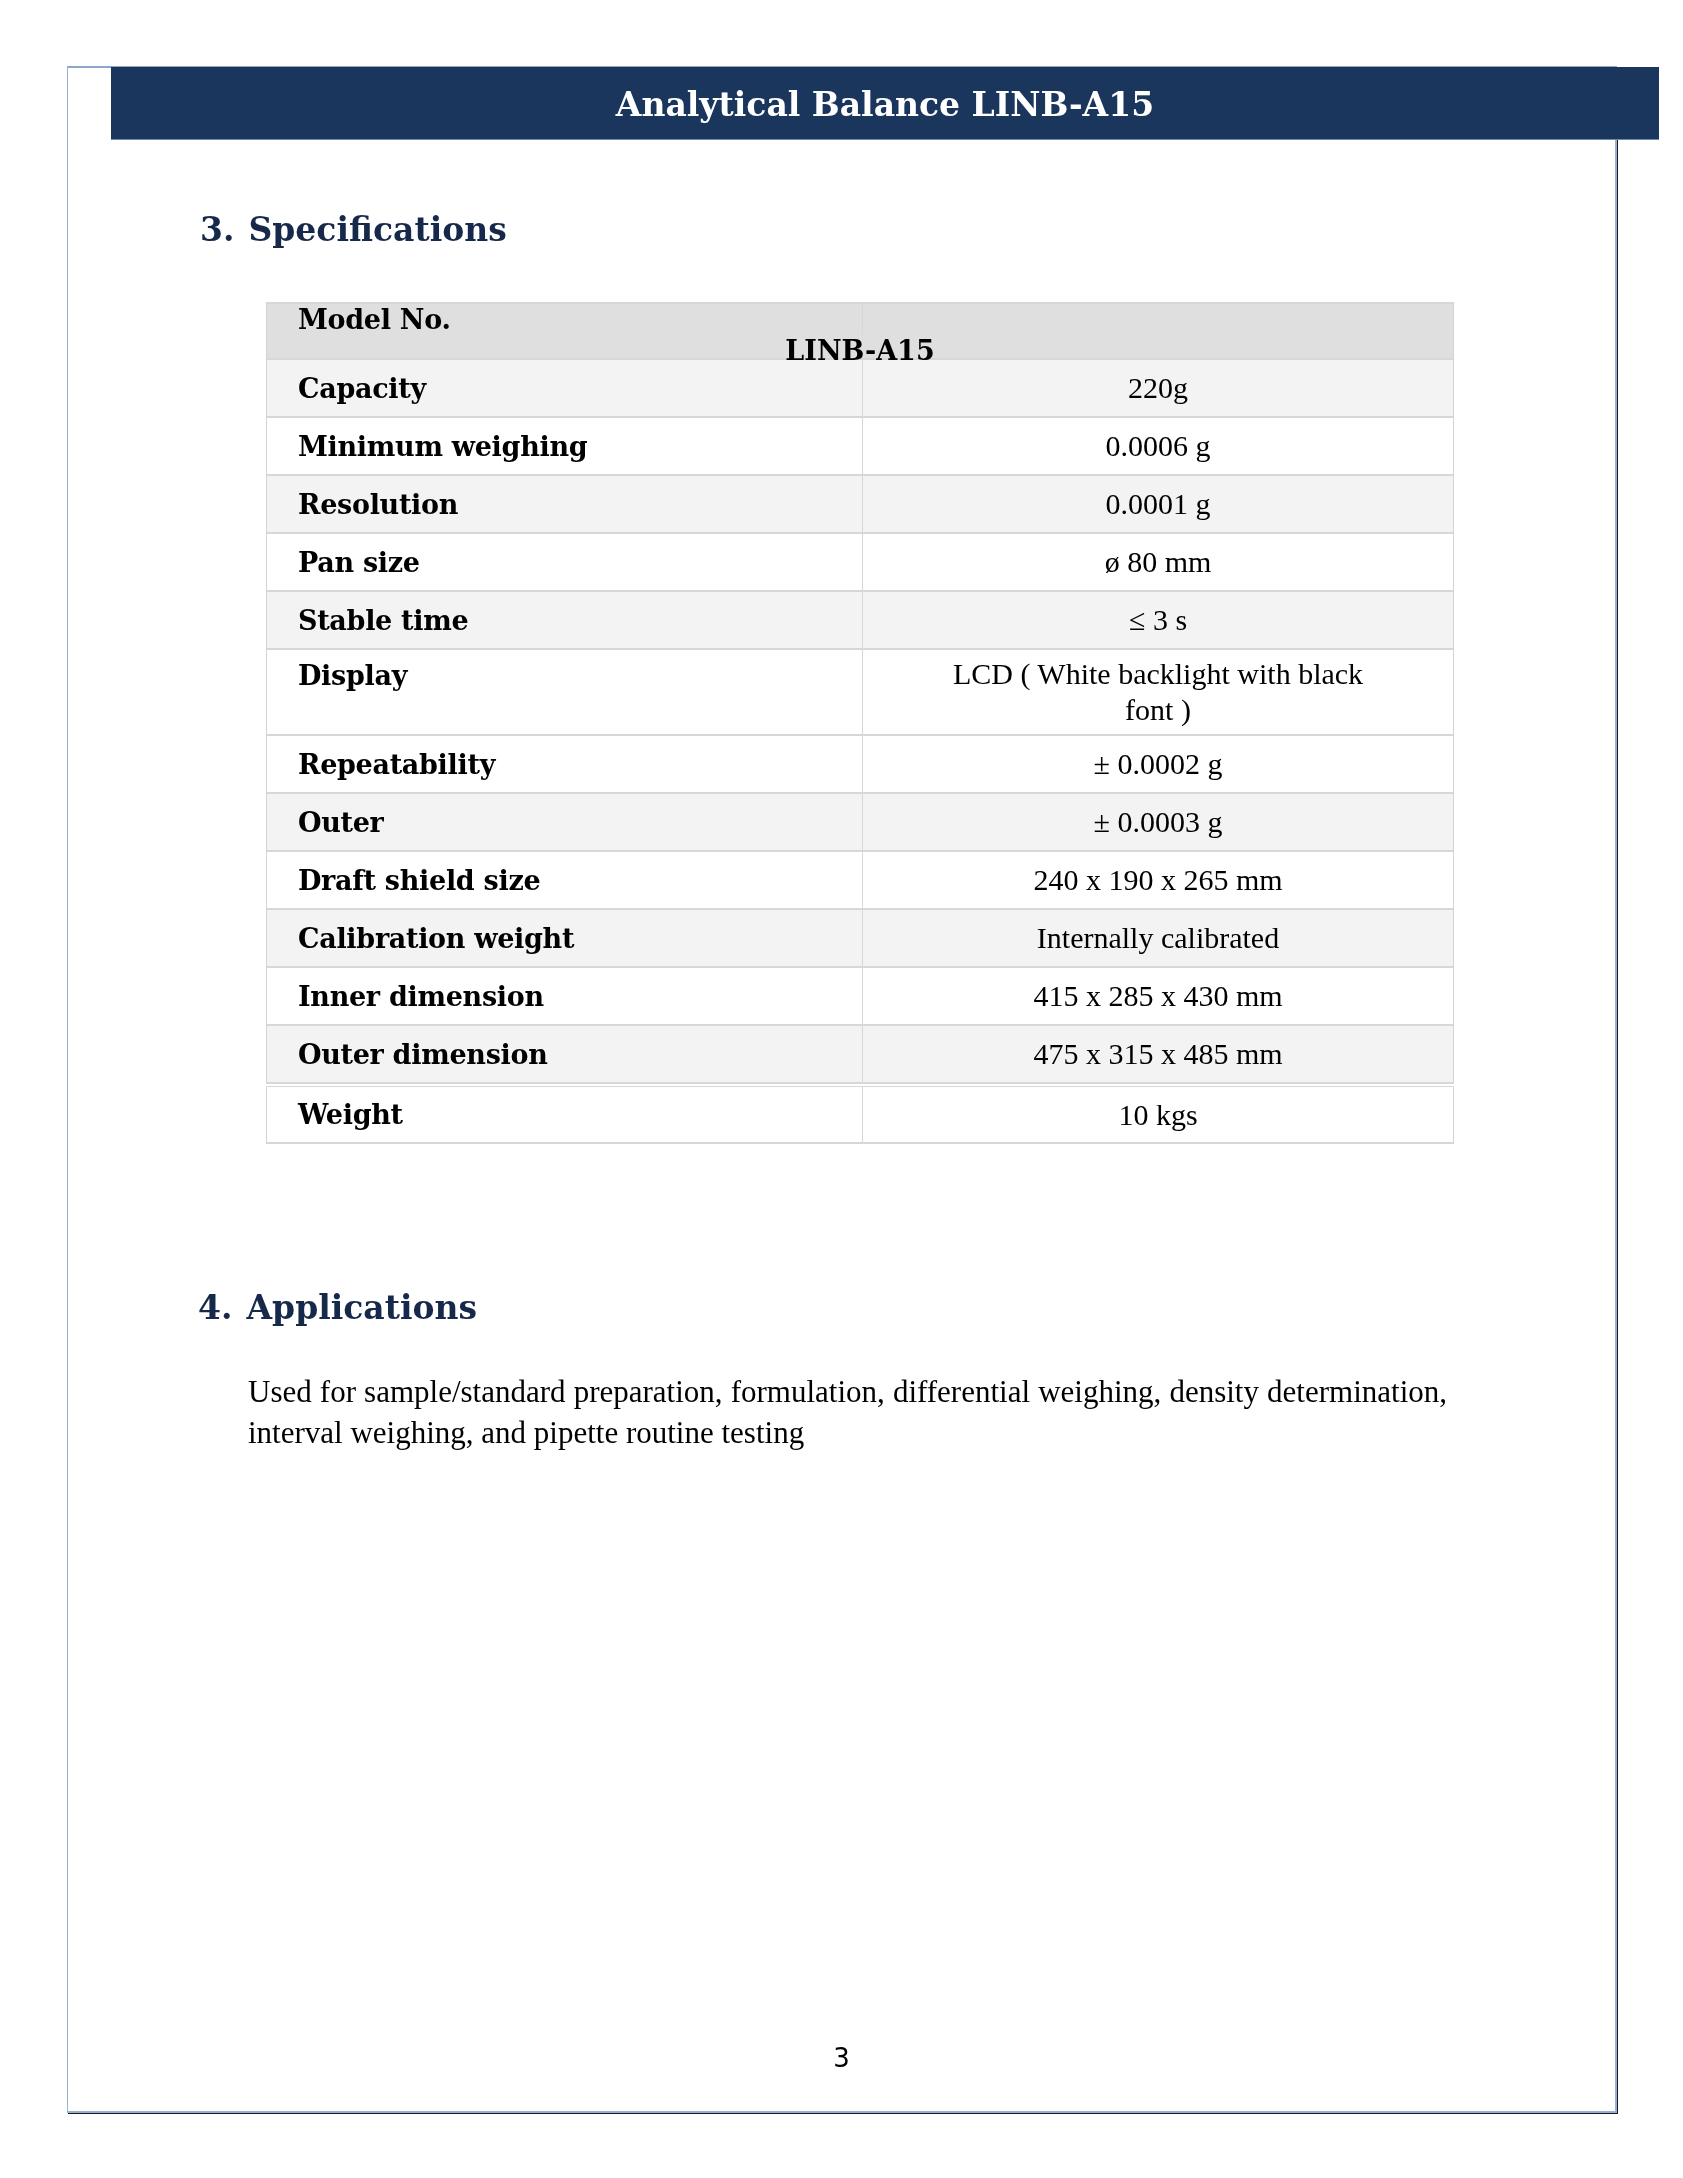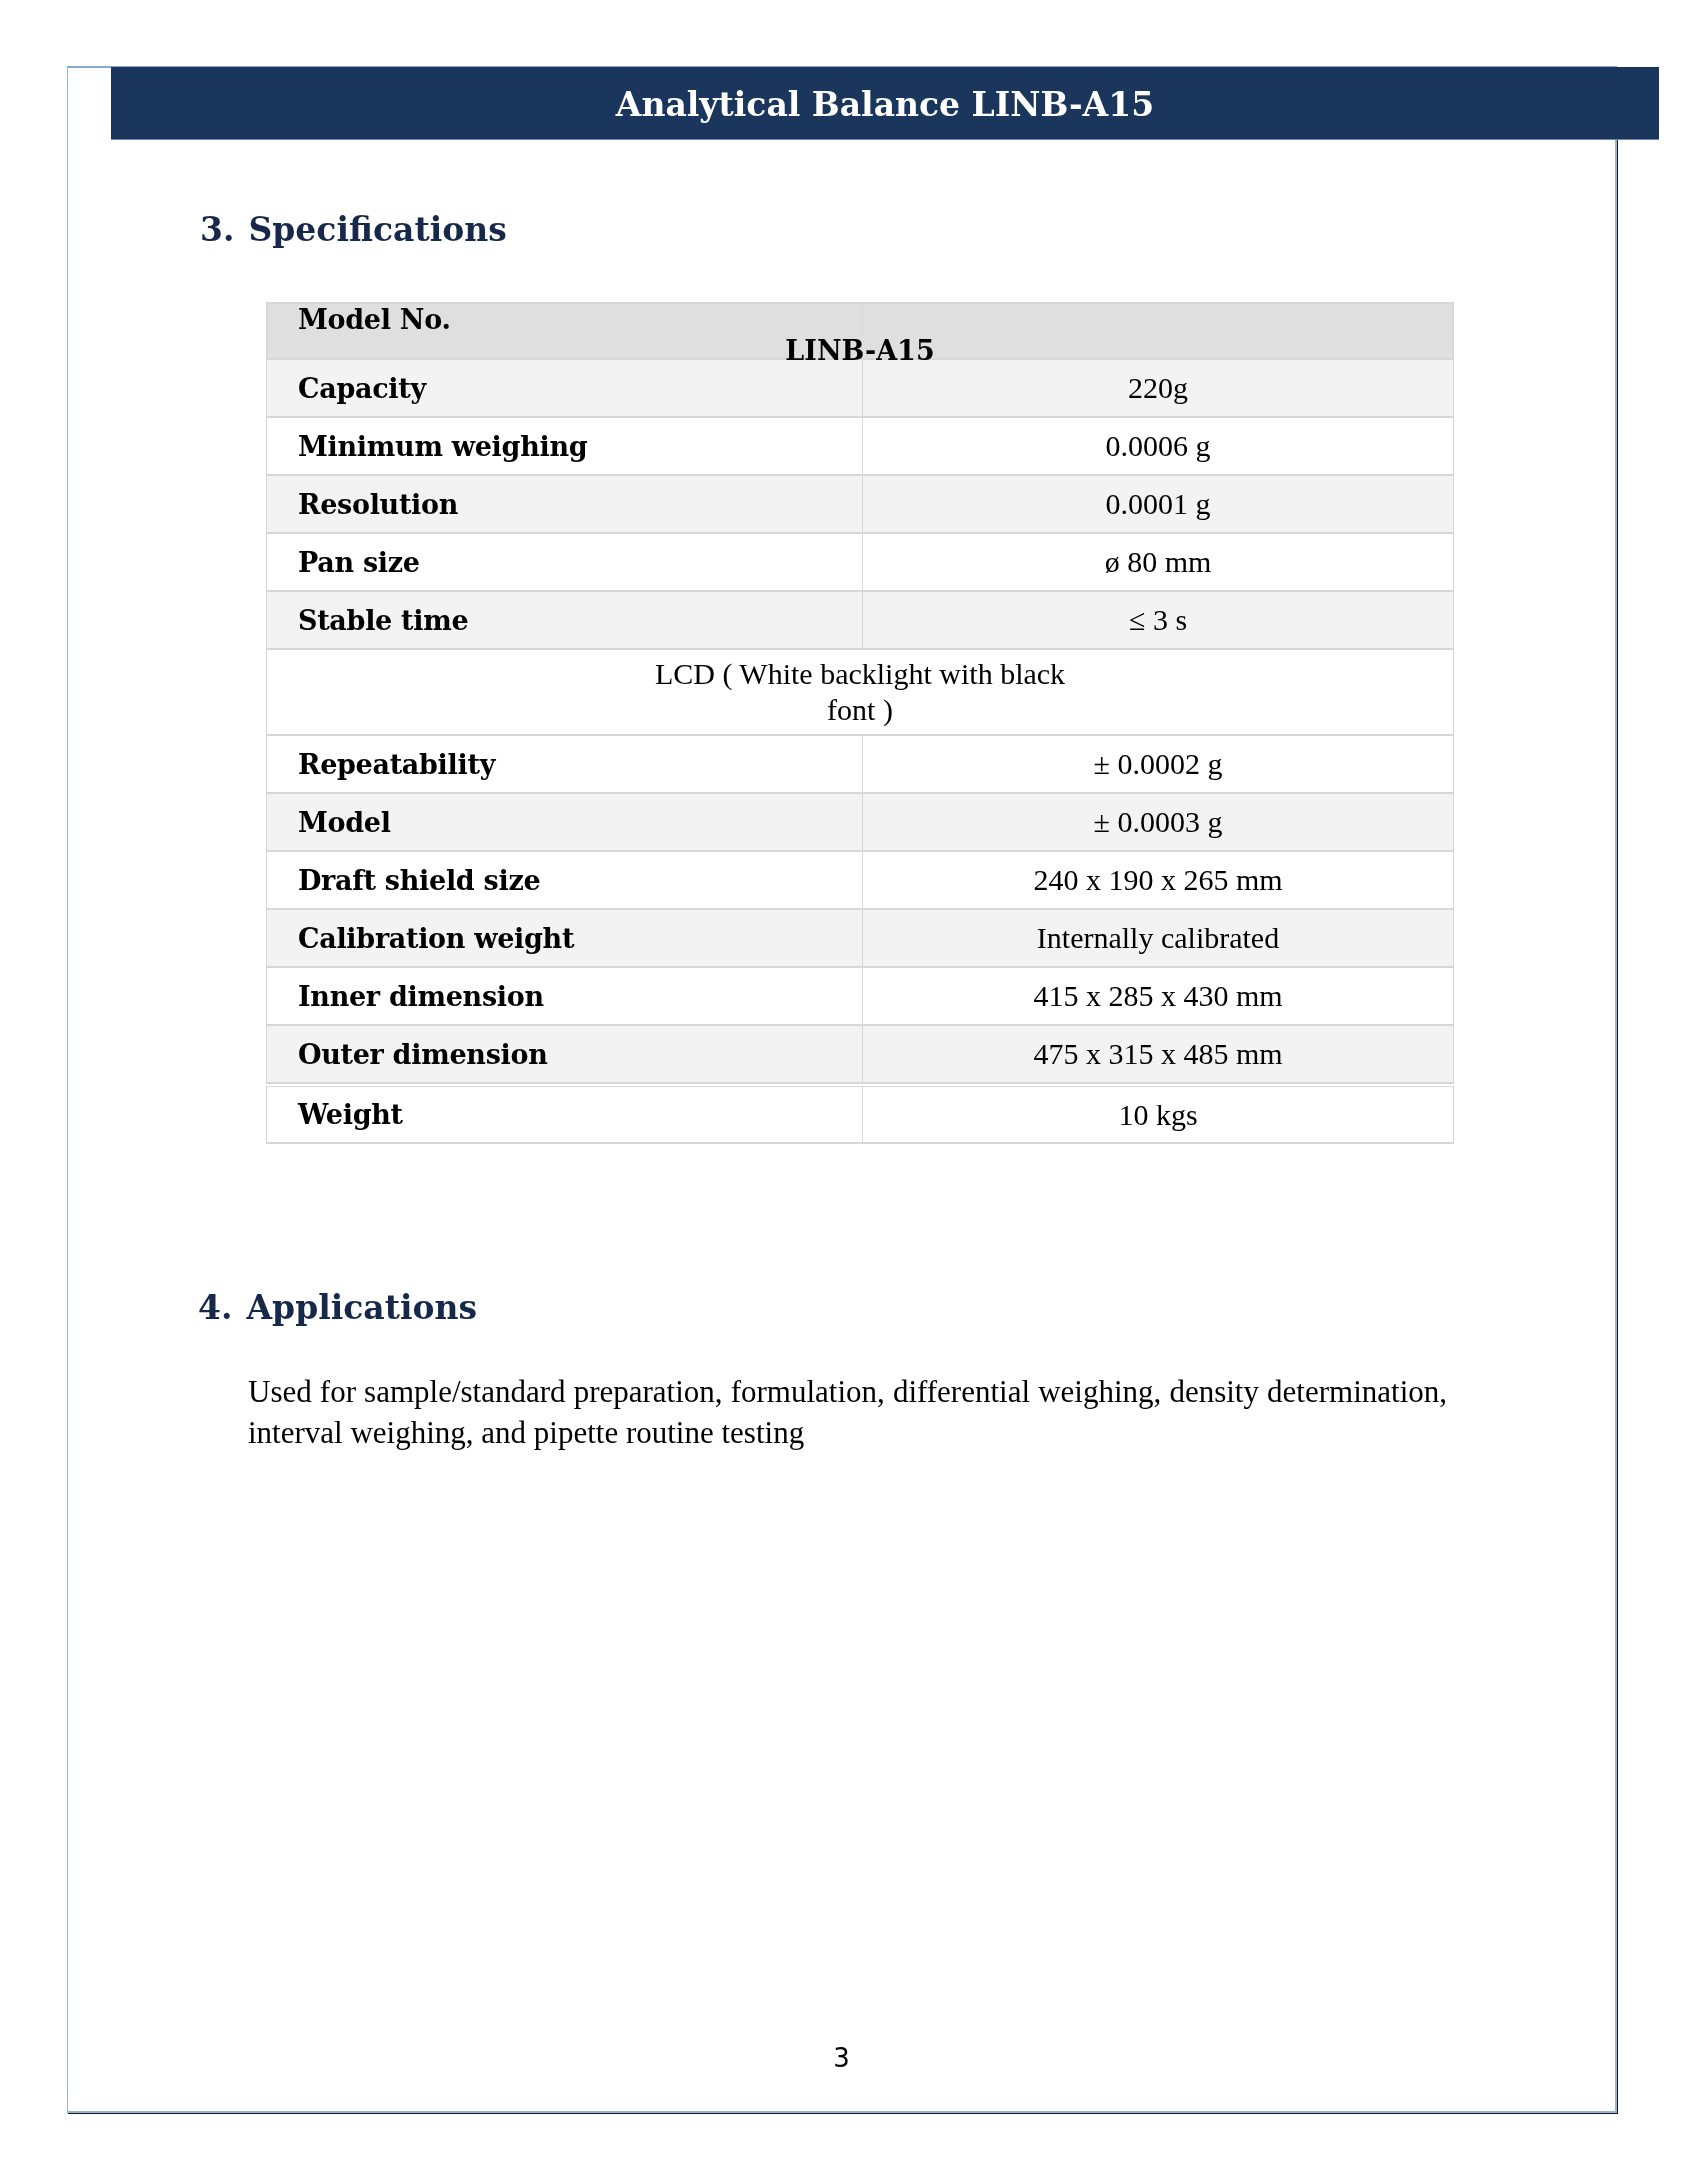--- a/index.html
+++ b/index.html
@@ -144,30 +144,31 @@
   </div>
   <div class="spec-row">
     <div class="cell-label">Pan size</div>
     <div class="cell-value">ø 80 mm</div>
   </div>
   <div class="spec-row shaded">
     <div class="cell-label">Stable time</div>
     <div class="cell-value">≤ 3 s</div>
   </div>
   <div class="spec-row tall">
+    <div class="cell-label">Display</div>
     <div class="cell-value">
       <span class="wrap">LCD ( White backlight with black font )</span>
     </div>
   </div>
   <div class="spec-row">
     <div class="cell-label">Repeatability</div>
     <div class="cell-value">± 0.0002 g</div>
   </div>
   <div class="spec-row shaded">
-    <div class="cell-label">Model</div>
+    <div class="cell-label">Outer</div>
     <div class="cell-value">± 0.0003 g</div>
   </div>
   <div class="spec-row">
     <div class="cell-label">Draft shield size</div>
     <div class="cell-value">240 x 190 x 265 mm</div>
   </div>
   <div class="spec-row shaded">
     <div class="cell-label">Calibration weight</div>
     <div class="cell-value">Internally calibrated</div>
   </div>

